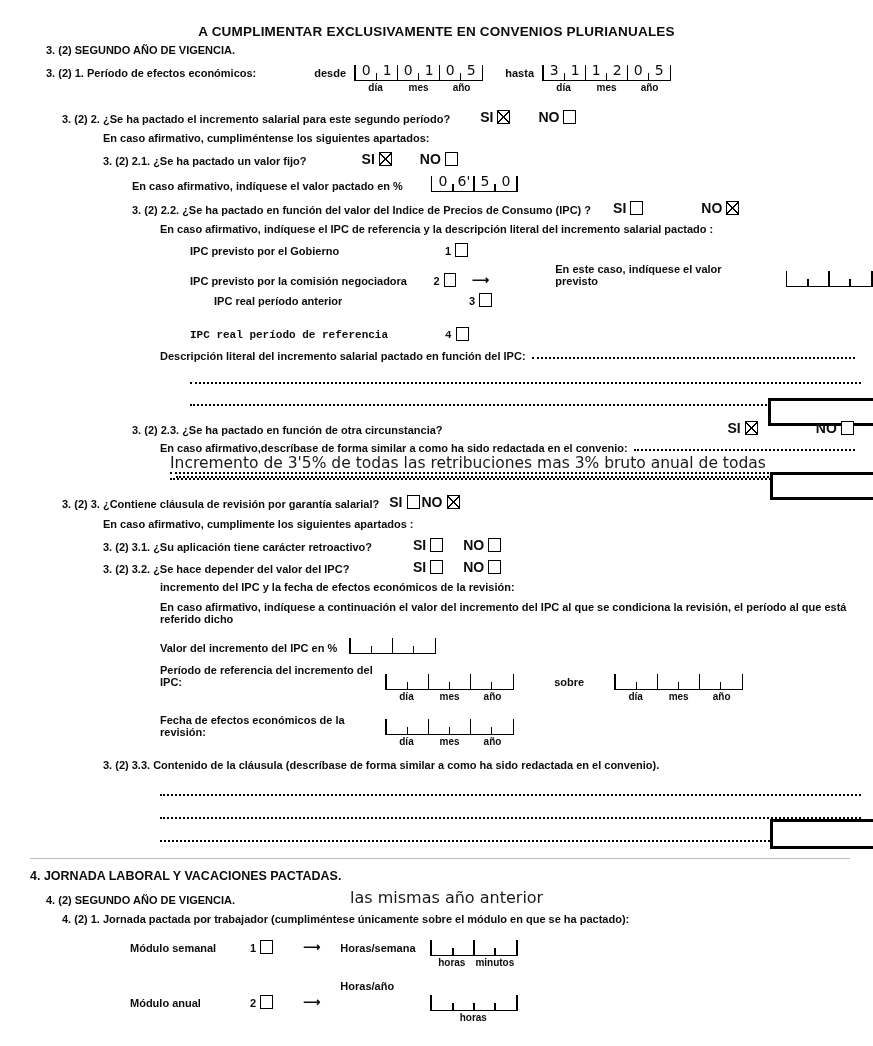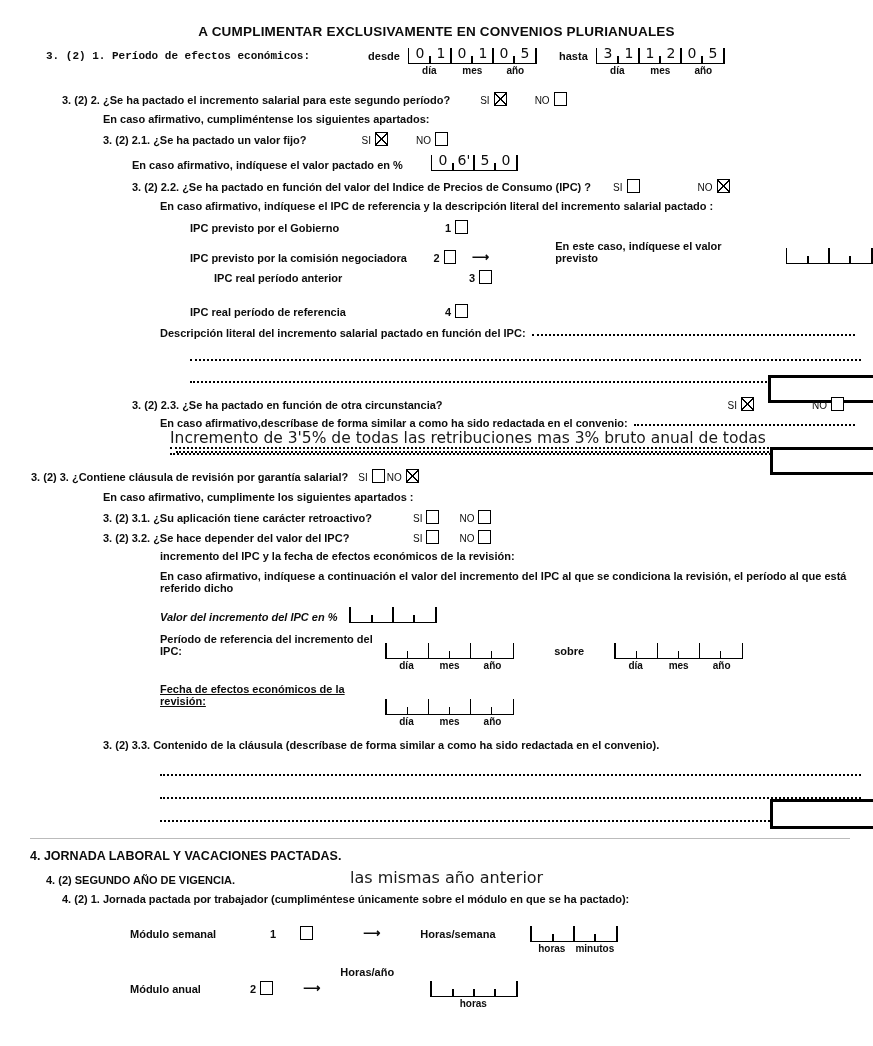--- a/index.html
+++ b/index.html
@@ -15,40 +15,41 @@
   .comb::before,.comb::after{content:'';width:1.6px;background:#000;height:15px;align-self:flex-end;}
   .c{min-width:21px;text-align:center;position:relative;font-family:"DejaVu Sans",sans-serif;font-size:14px;line-height:19px;}
   .c+.c::before{content:'';position:absolute;left:-1px;bottom:0;width:1.6px;height:7px;background:#000;}
   .c.g::before{height:15px;}
   .glabels{display:flex;font-size:10px;font-weight:bold;margin-top:1px;}
   .glabels span{width:43px;text-align:center;}
   .combo{display:inline-flex;flex-direction:column;align-items:flex-start;}
   
   .cb{display:inline-block;width:11px;height:12px;border:1.6px solid #000;vertical-align:-2px;margin:0 10px 0 4px;background-color:#fff;}
   .cb.checked{background-image:linear-gradient(45deg,transparent 45%,#000 45%,#000 55%,transparent 55%),linear-gradient(135deg,transparent 45%,#000 45%,#000 55%,transparent 55%);}
-  .yn{font-weight:normal;font-size:10px;white-space:nowrap;}
+  .yn{font-weight:bold;font-size:14px;white-space:nowrap;}
   
   .dots{flex:1;border-bottom:2px dotted #000;margin:0 6px 3px 6px;height:1px;}
   .dotline{border-bottom:2px dotted #000;height:13px;}
   .answer{font-family:"DejaVu Sans",sans-serif;font-size:15.5px;color:#191919;line-height:17px;white-space:nowrap;}
   
   .codebox{position:absolute;border:3px solid #000;background:#fff;}
   .codebox.thickR{border-right-width:9px;}
   .arrow{font-weight:bold;font-size:12px;padding:0 6px;}
 </style>
 </head>
 <body>
 
 <div class="page">
 
   <div class="title">A CUMPLIMENTAR EXCLUSIVAMENTE EN CONVENIOS PLURIANUALES</div>
 
+  <div style="margin:5px 0 0 46px;" class="b fs11">3. (2) SEGUNDO AÑO DE VIGENCIA.</div>
 
   <div class="row" style="margin:4px 0 0 46px;">
-    <span class="b fs11" style="margin-bottom:14px;font-family:Liberation Mono, monospace;">3. (2) 1. Período de efectos económicos:</span>
+    <span class="b fs11" style="margin-bottom:14px;">3. (2) 1. Período de efectos económicos:</span>
     <span class="b fs11" style="margin:0 8px 14px 58px;">desde</span>
     <span class="combo">
       <span class="comb">
         <span class="c">0</span>
           <span class="c">1</span>
           <span class="c g">0</span>
           <span class="c">1</span>
           <span class="c g">0</span>
           <span class="c">5</span>
       </span>
@@ -118,21 +119,21 @@
         <span class="c"></span>
         <span class="c g"></span>
         <span class="c"></span>
     </span>
   </div>
   <div class="row" style="margin:6px 0 8px 190px;padding-left:24px;">
     <span class="b fs11" style="width:255px;">IPC real período anterior</span>
     <span class="b fs11">3</span>
       <span class="cb"></span>
   </div>
-  <div class="row" style="margin:20px 0 0 190px;">
+  <div class="row" style="margin:20px 0 0 190px;font-family:Liberation Mono, monospace;">
     <span class="b fs11" style="width:255px;">IPC real período de referencia</span>
     <span class="b fs11">4</span>
       <span class="cb"></span>
   </div>
 
   <div class="row" style="margin:9px 12px 0 160px;">
     <span class="b fs11">Descripción literal del incremento salarial pactado en función del IPC:</span>
     <span class="dots"></span>
   </div>
   <div class="dotline" style="margin:7px 12px 0 190px;"></div>
@@ -150,39 +151,39 @@
   </div>
   <div class="row" style="margin:1px 12px 0 170px;border-bottom:2px dotted #000;">
     <span class="answer">Incremento de 3'5% de todas las retribuciones mas 3% bruto anual de todas</span>
     <span class="dots" style="border-bottom:none;"></span>
   </div>
   <div class="row" style="margin:1px 95px 0 170px;border-bottom:2px dotted #000;position:relative;">
     <span class="dots" style="border-bottom:2px dotted #000;margin-bottom:0;"></span>
     <div class="codebox thickR" style="left:600px;top:-3px;width:120px;height:22px;"></div>
   </div>
 
-  <div class="row" style="margin:14px 0 0 31px;">
+  <div class="row" style="margin:14px 0 0 62px;">
     <span class="b fs11">3. (2) 3. ¿Contiene cláusula de revisión por garantía salarial?</span>
     <span class="yn" style="margin-left:10px;"><span>SI</span><span class="cb" style="margin-right:2px;"></span><span>NO</span><span class="cb checked"></span></span>
   </div>
   <div class="b fs11" style="margin:8px 0 0 103px;">En caso afirmativo, cumplimente los siguientes apartados :</div>
 
   <div class="row" style="margin:7px 0 0 103px;">
     <span class="b fs11" style="width:310px;">3. (2) 3.1. ¿Su aplicación tiene carácter retroactivo?</span>
     <span class="yn"><span>SI</span><span class="cb"></span><span style="margin-left:10px;">NO</span><span class="cb"></span></span>
   </div>
   <div class="row" style="margin:6px 0 0 103px;">
     <span class="b fs11" style="width:310px;">3. (2) 3.2. ¿Se hace depender del valor del IPC?</span>
     <span class="yn"><span>SI</span><span class="cb"></span><span style="margin-left:10px;">NO</span><span class="cb"></span></span>
   </div>
 
   <div class="b fs10" style="margin:6px 12px 0 160px;">incremento del IPC y la fecha de efectos económicos de la revisión:</div>
   <div class="b fs10" style="margin:8px 12px 0 160px;">En caso afirmativo, indíquese a continuación el valor del incremento del IPC al que se condiciona la revisión, el período al que está referido dicho</div>
 
-  <div class="row" style="margin:8px 0 0 160px;font-style:italic;">
+  <div class="row" style="margin:8px 0 0 160px;">
     <span class="b fs11">Valor del incremento del IPC en %</span>
     <span class="comb" style="margin-left:12px;">
       <span class="c"></span>
         <span class="c"></span>
         <span class="c g"></span>
         <span class="c"></span>
     </span>
   </div>
 
   <div class="row" style="margin:10px 0 0 160px;">
@@ -214,21 +215,21 @@
       </span>
       <span class="glabels">
           <span>día</span>
           <span>mes</span>
           <span>año</span>
         </span>
     </span>
   </div>
 
   <div class="row" style="margin:12px 0 0 160px;">
-    <span class="b fs11" style="width:225px;margin-bottom:20px;text-decoration:underline;">Fecha de efectos económicos de la revisión:</span>
+    <span class="b fs11" style="width:225px;margin-bottom:9px;">Fecha de efectos económicos de la revisión:</span>
     <span class="combo">
       <span class="comb">
         <span class="c"></span>
           <span class="c"></span>
           <span class="c g"></span>
           <span class="c"></span>
           <span class="c g"></span>
           <span class="c"></span>
       </span>
       <span class="glabels">
@@ -246,21 +247,21 @@
     <div class="codebox" style="left:610px;top:-8px;width:120px;height:24px;"></div>
   </div>
 
   <div class="sec-h" style="margin:16px 0 0 30px;border-top:1px solid #bbb;padding-top:10px;width:820px;">4. JORNADA LABORAL Y VACACIONES PACTADAS.</div>
   <div class="row" style="margin:6px 0 0 46px;">
     <span class="b fs11">4. (2) SEGUNDO AÑO DE VIGENCIA.</span>
     <span class="answer" style="margin-left:115px;font-size:16px;">las mismas año anterior</span>
   </div>
   <div class="b fs11" style="margin:7px 0 0 62px;">4. (2) 1. Jornada pactada por trabajador (cumpliméntese únicamente sobre el módulo en que se ha pactado):</div>
 
-  <div class="row" style="margin:16px 0 0 130px;gap:20px;">
+  <div class="row" style="margin:10px 0 0 130px;">
     <span class="b fs11" style="width:120px;margin-bottom:14px;">Módulo semanal</span>
     <span class="b fs11" style="margin-bottom:14px;">1</span>
       <span class="cb" style="margin-bottom:14px;"></span>
     <span class="arrow" style="margin:0 14px 14px 14px;">⟶</span>
     <span class="b fs11" style="width:90px;margin-bottom:14px;">Horas/semana</span>
     <span class="combo">
       <span class="comb">
           <span class="c"></span>
           <span class="c"></span>
           <span class="c g"></span>

